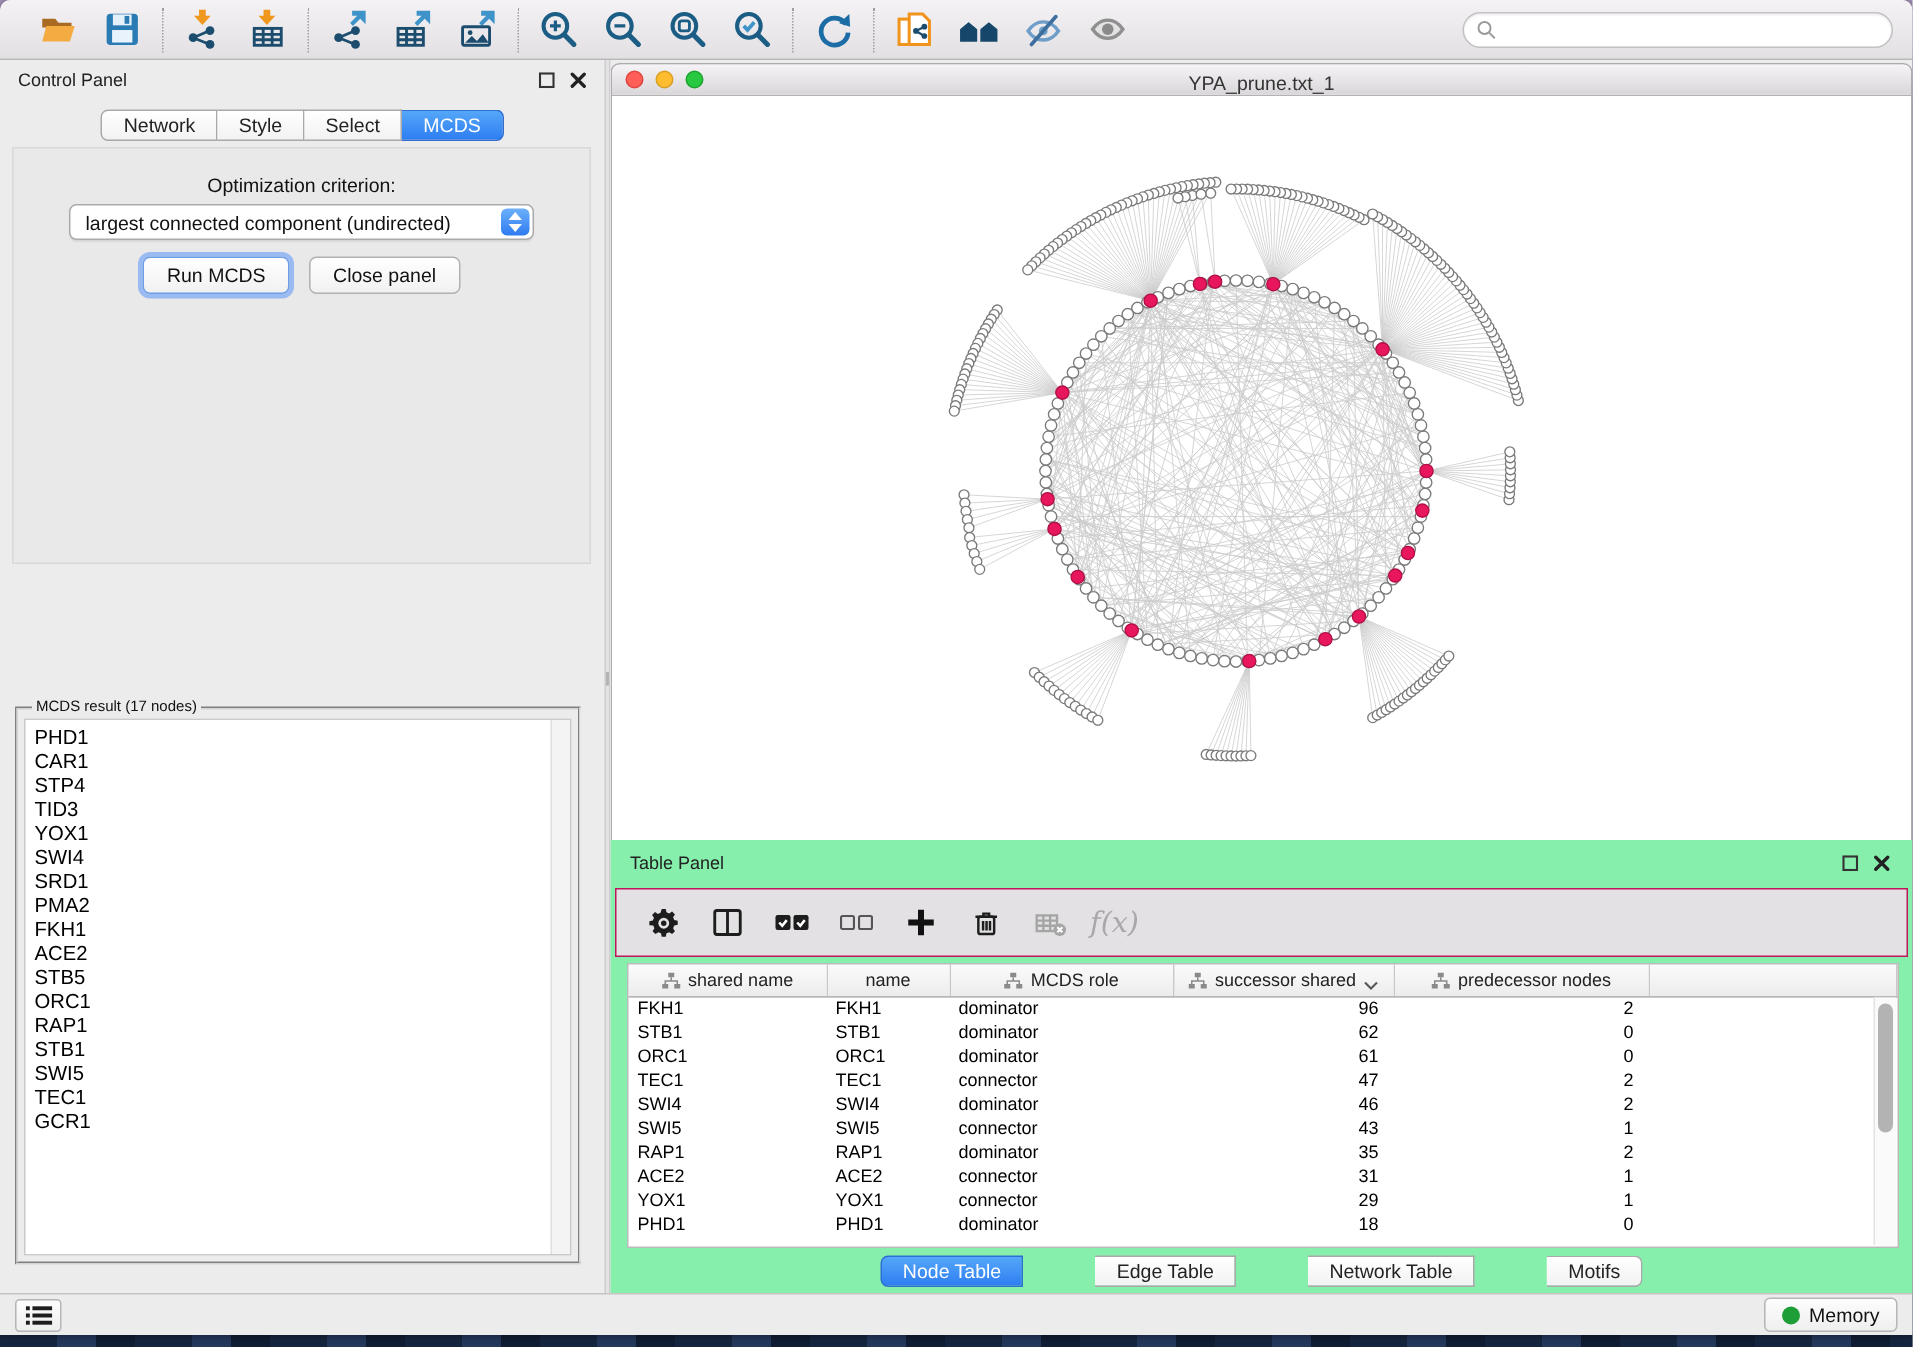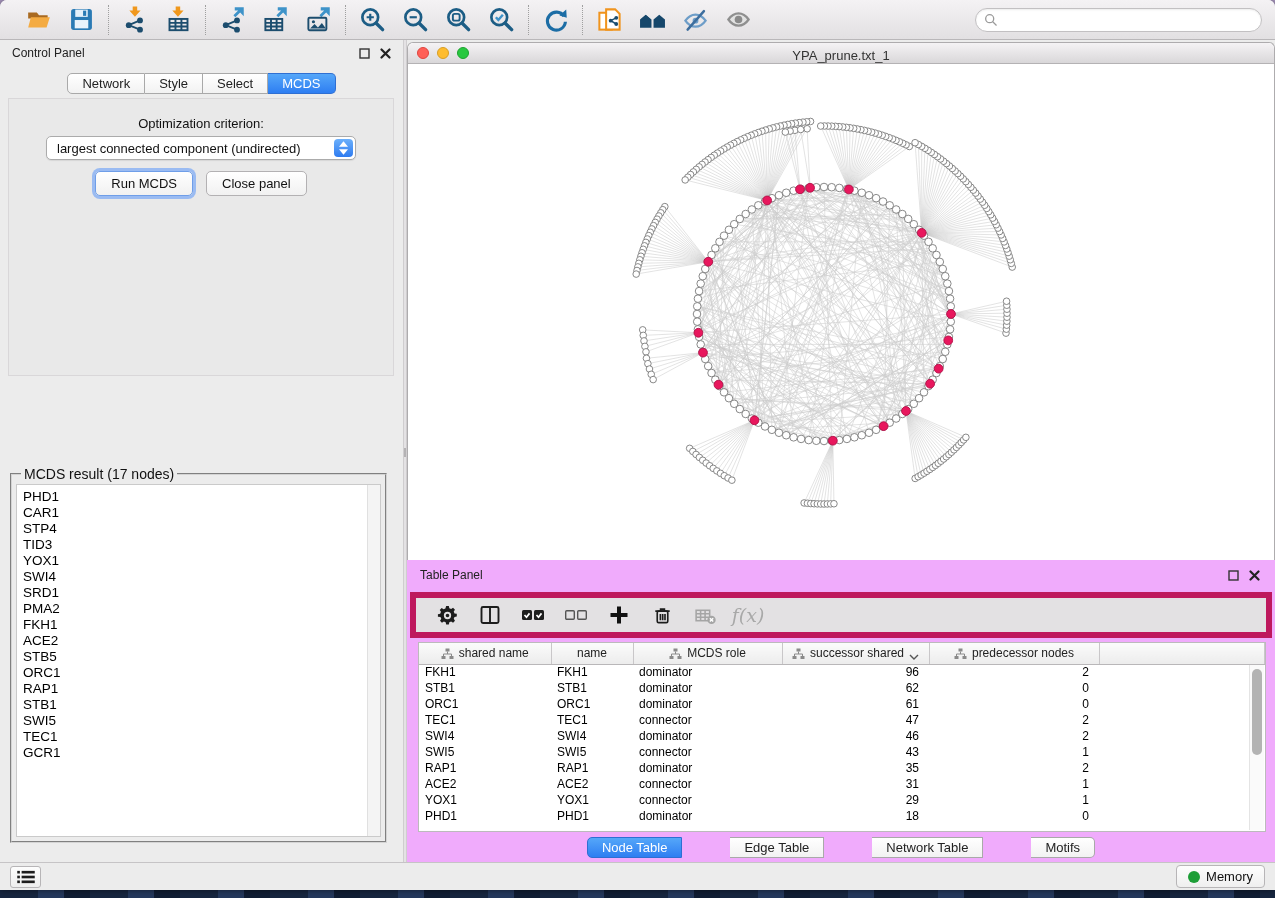--- a/index.html
+++ b/index.html
@@ -54,43 +54,43 @@
     font-size:13px;color:#111;padding-left:10px;box-shadow:0 1px 1px rgba(0,0,0,.08);}
   #combo-stepper{position:absolute;right:2px;top:2px;width:19px;height:18px;border-radius:4px;
     background:linear-gradient(#6cb0fb,#2e7bf0);display:flex;flex-direction:column;align-items:center;justify-content:center;gap:2px;}
   #combo-stepper svg{display:block;}
   #cp-buttons{position:absolute;left:0;right:0;top:72px;display:flex;justify-content:center;gap:13px;}
   .mac-btn{font-size:13px;color:#111;background:linear-gradient(#ffffff,#f1f1f1);
     border:1px solid #b3b1b3;border-radius:5px;padding:4px 15px;cursor:default;}
   .mac-btn.focused{box-shadow:0 0 0 3px rgba(90,150,250,.55);border-color:#6f9ee8;}
   #mcds-fieldset{position:absolute;left:10px;right:16px;top:426px;bottom:19px;
     border:2px groove #d4d4d4;padding:0;}
-  #mcds-fieldset legend{font-size:14px;color:#111;margin-left:9px;padding:0 3px;}
+  #mcds-fieldset legend{font-size:10px;color:#111;margin-left:9px;padding:0 3px;}
   #mcds-list{position:absolute;left:4px;right:4px;top:2px;bottom:4px;background:#fff;
     border:1px solid #cacaca;overflow:hidden;}
   #mcds-list ul{list-style:none;padding:4px 0 0 6px;}
   #mcds-list li{font-size:13.5px;color:#000;line-height:16px;}
   #mcds-scroll{position:absolute;right:0;top:0;bottom:0;width:13px;background:#f4f4f4;border-left:1px solid #e0e0e0;}
 
   
   #network-window{position:absolute;left:0;right:0;top:2px;height:518px;background:#fff;
     border:1px solid #aeacae;border-bottom:none;border-radius:6px 6px 0 0;}
   #network-titlebar{height:21px;background:linear-gradient(#f5f3f5,#d9d7d9);
     border-bottom:1px solid #b4b2b4;border-radius:6px 6px 0 0;position:relative;
     display:flex;align-items:flex-end;justify-content:center;}
   .traffic{position:absolute;left:9px;top:4px;display:flex;gap:8px;}
   .light{width:12px;height:12px;border-radius:50%;}
   #network-title{font-size:13px;color:#333;}
   #network-canvas{position:relative;width:100%;height:495px;background:#fff;overflow:hidden;}
   #graph-svg{display:block;}
 
   
-  #table-panel{position:absolute;left:0;right:0;top:520px;bottom:0;background:#f0abfc;}
+  #table-panel{position:absolute;left:0;right:0;top:520px;bottom:0;background:#86efac;}
   #tp-toolbar{position:absolute;left:3px;right:3px;top:32px;height:46px;background:#e3e1e3;
-    border:6px solid #be185d;display:flex;align-items:center;gap:17px;padding-left:18px;}
+    border:1px solid #be185d;display:flex;align-items:center;gap:17px;padding-left:18px;}
   .tp-icon{width:26px;height:26px;display:flex;align-items:center;justify-content:center;}
   #fx-icon{font-family:"DejaVu Serif",serif;font-style:italic;font-size:19px;color:#a8a8a8;}
   #node-table{position:absolute;left:11px;right:9px;top:82px;bottom:30px;background:#fff;border:1px solid #bcbabc;}
   table{border-collapse:collapse;width:100%;table-layout:fixed;}
   thead th{height:21px;background:linear-gradient(#fbfbfb,#ececec);border-right:1px solid #c9c7c9;
     border-bottom:1px solid #b9b7b9;font-size:12px;font-weight:normal;color:#222;position:relative;}
   thead th .th-inner{display:flex;align-items:flex-end;justify-content:center;gap:5px;}
   tbody td{height:16px;font-size:12px;color:#000;padding:0 6px;white-space:nowrap;overflow:hidden;}
   tbody td.num{text-align:right;padding-right:10px;}
   col.c0{width:132px;} col.c1{width:82px;} col.c2{width:149px;} col.c3{width:147px;} col.c4{width:170px;} col.c5{width:auto;}

